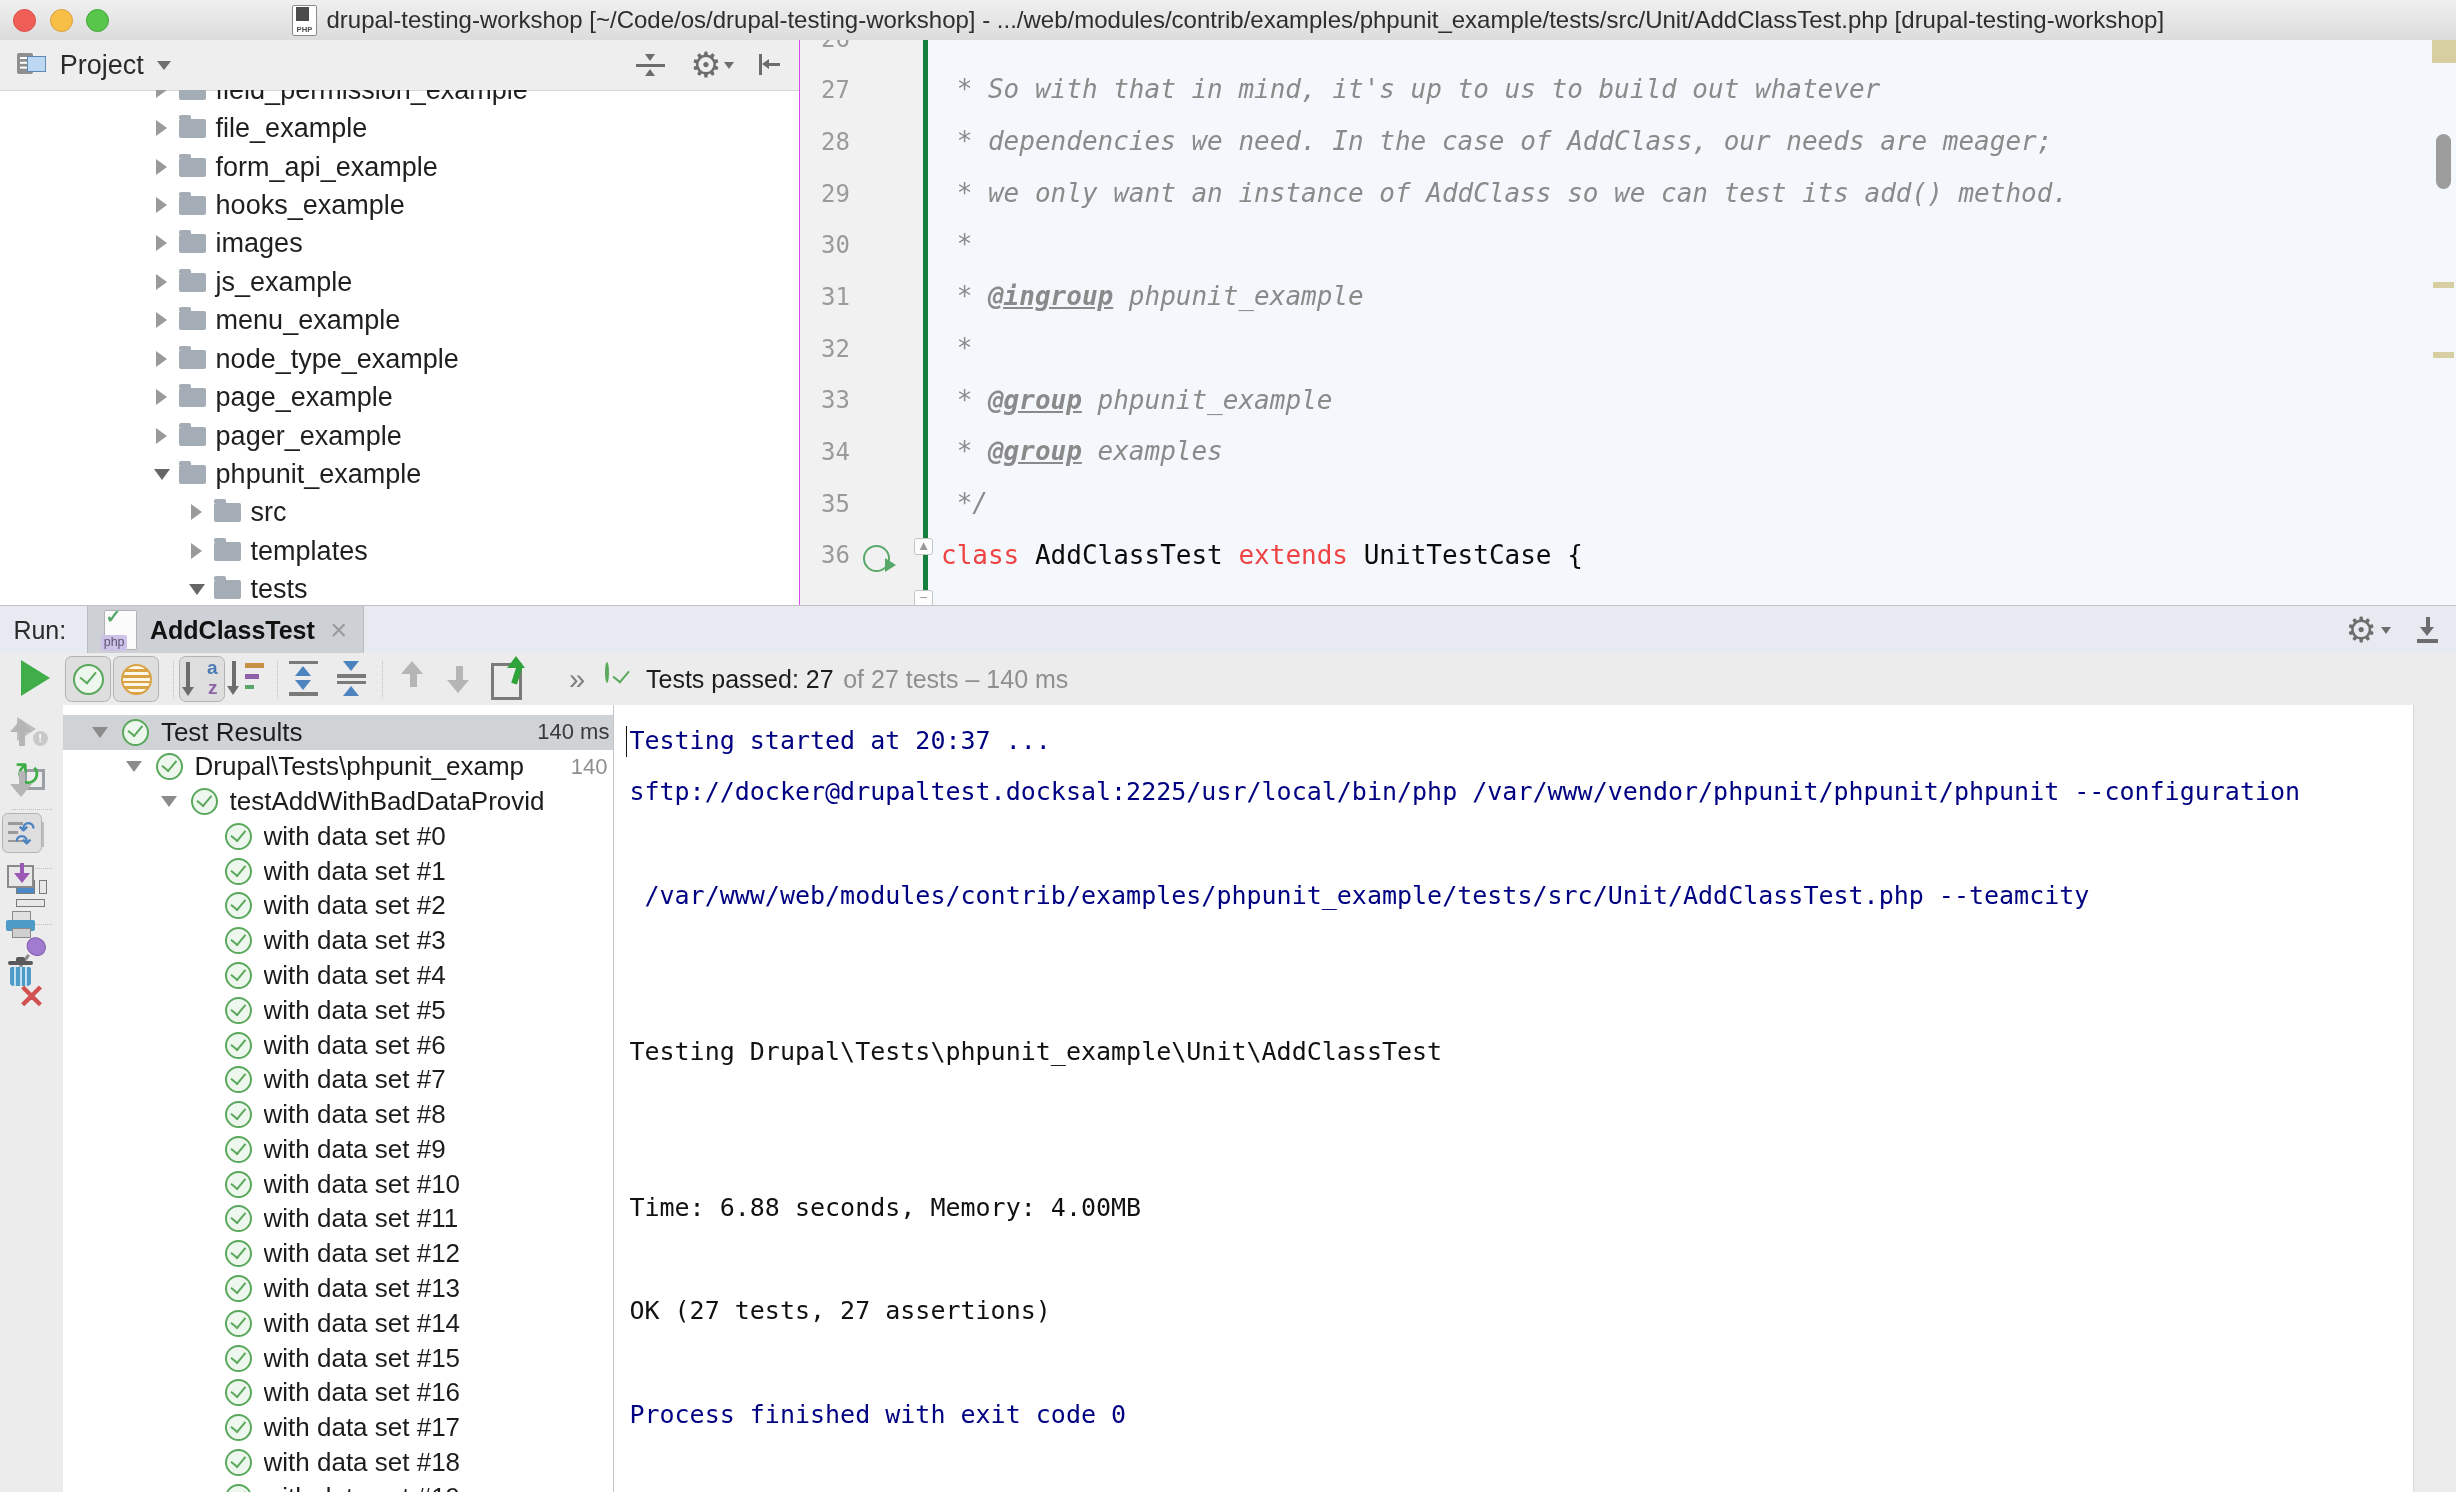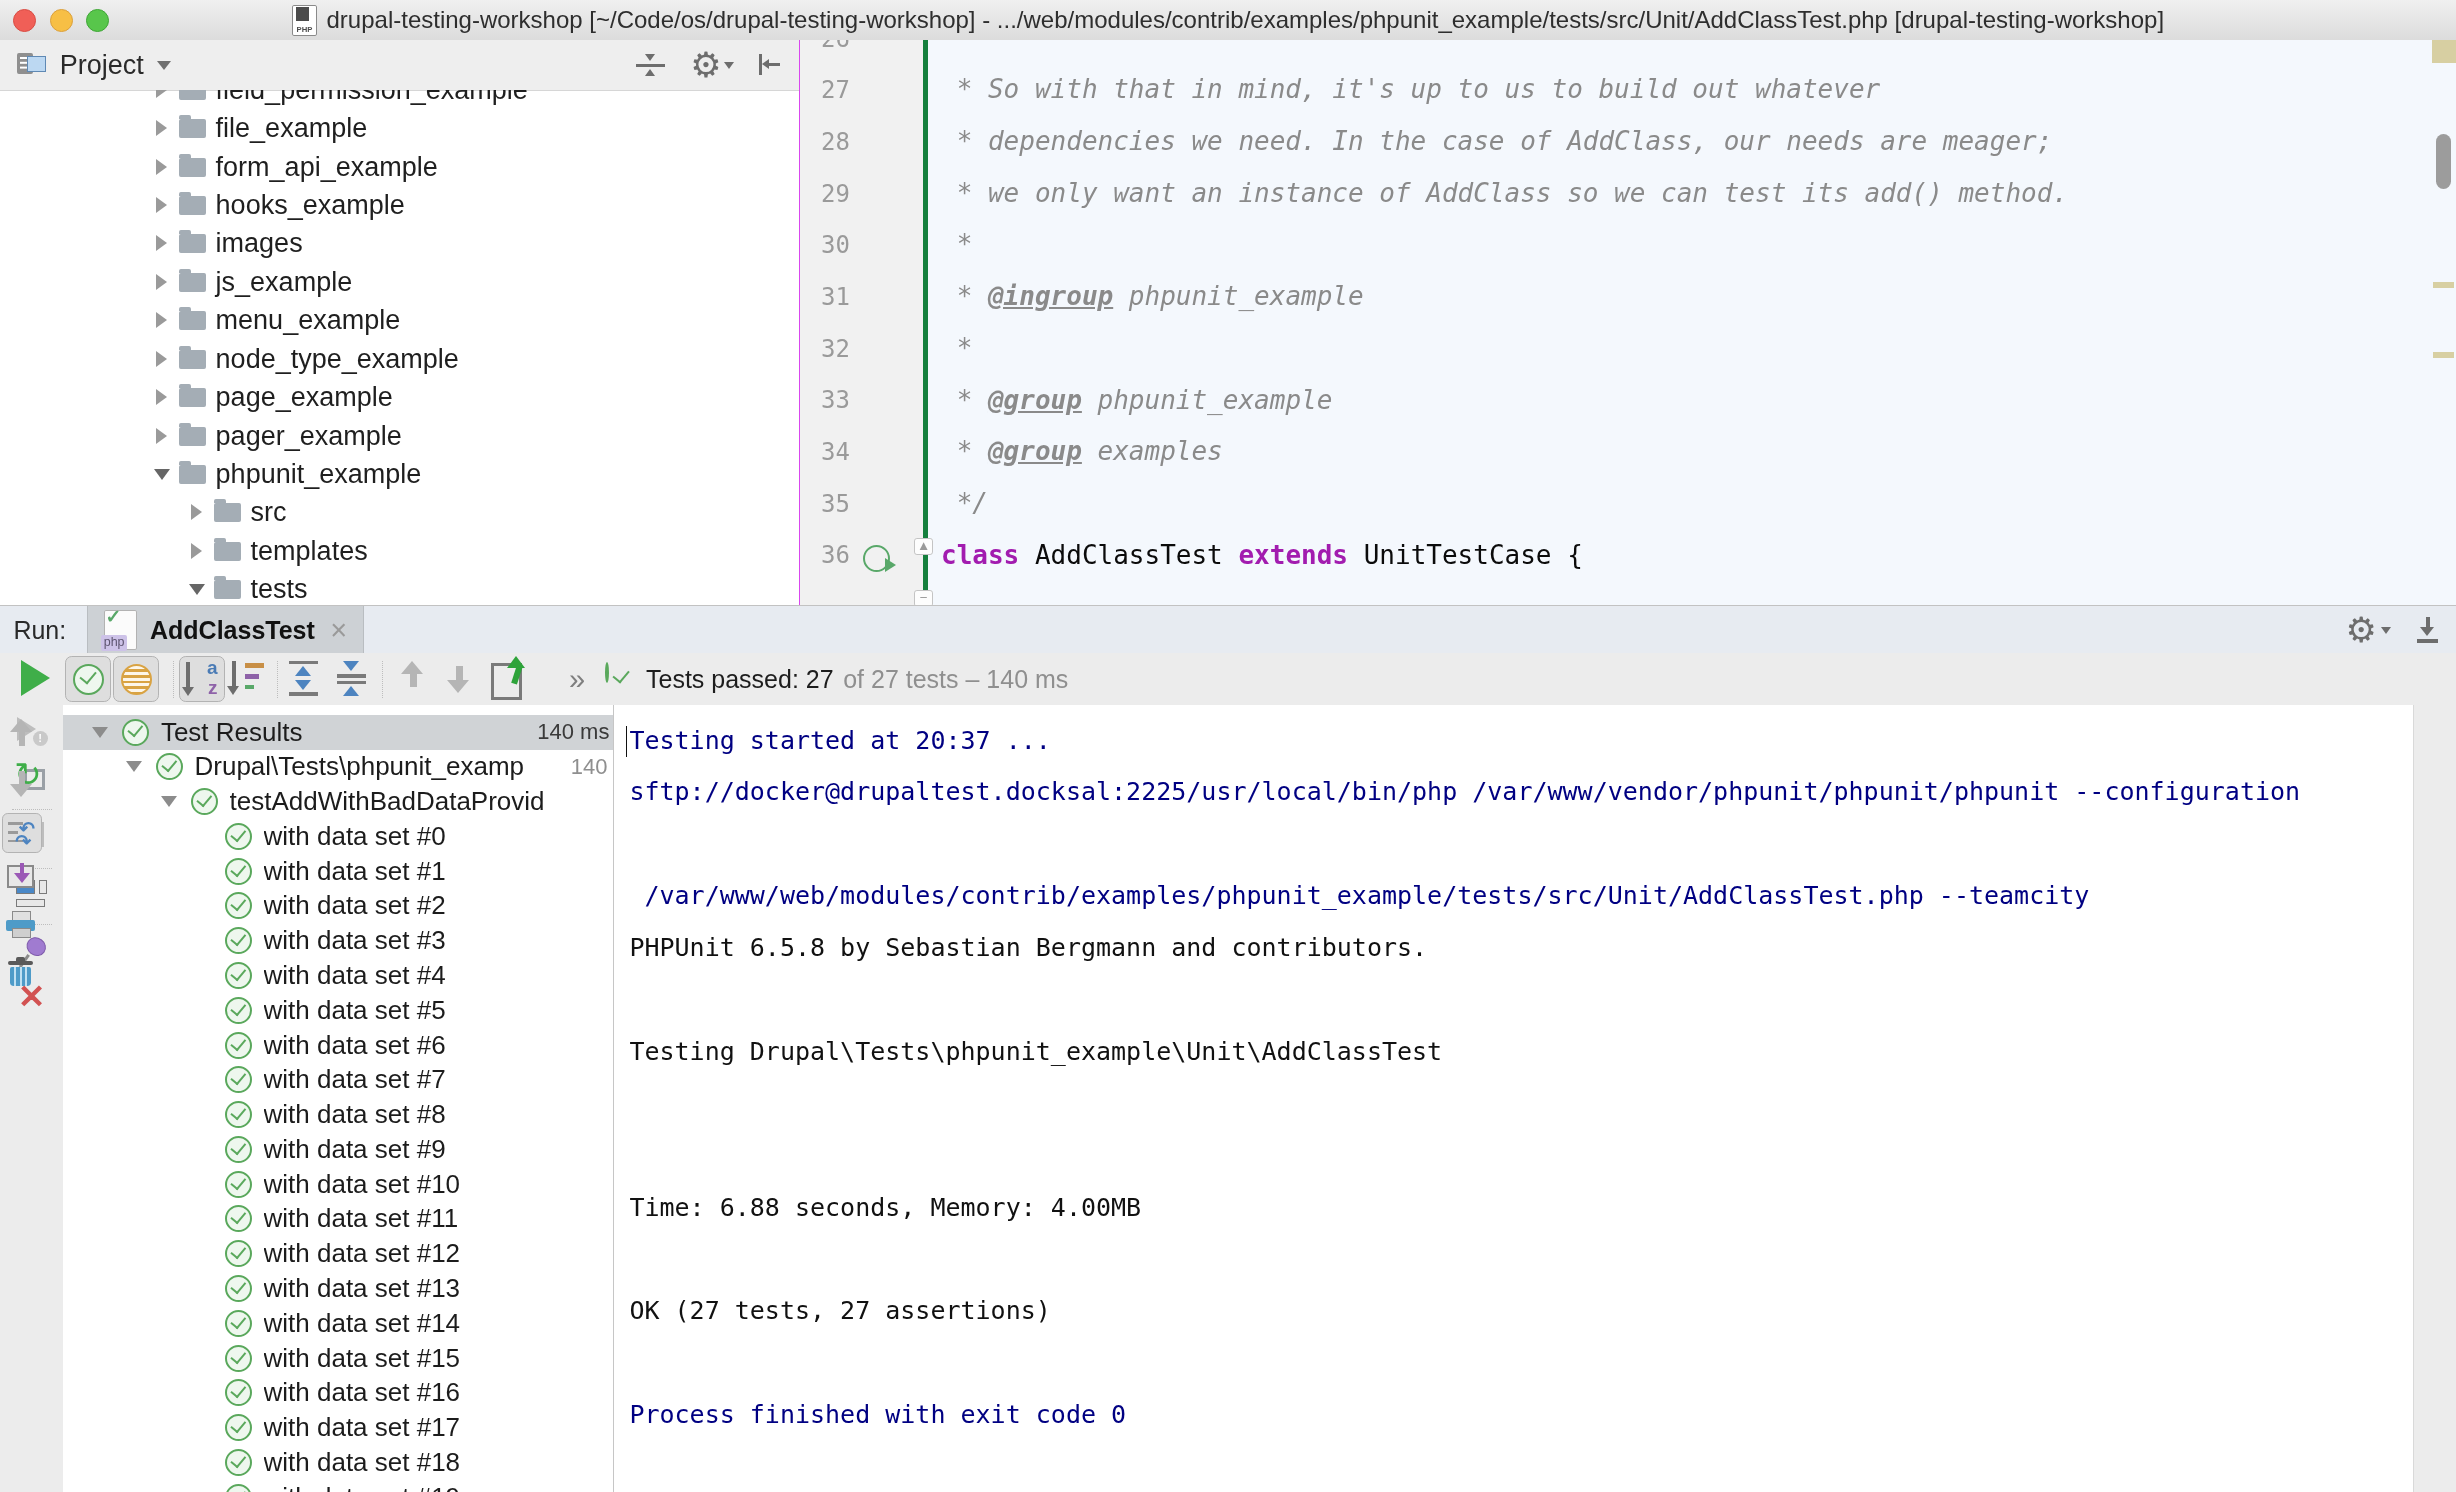--- a/index.html
+++ b/index.html
@@ -50,21 +50,21 @@
   .folder{width:27px;height:19px;background:#a4adb5;border-radius:1.9px;position:relative;margin-right:9.6px;flex:0 0 auto;}
   .folder:before{content:"";position:absolute;left:0;top:-3.8px;width:11.5px;height:3.8px;background:#a4adb5;border-radius:1.9px 1.9px 0 0;}
 
   
   #editor{left:800px;top:40px;width:1656px;height:565px;background:#f4f8fd;overflow:hidden;border-bottom:1.9px solid #b9c0c8;}
   #gutter{position:absolute;left:0;top:0;width:123px;height:565px;background:#f1f1f1;border-right:5px solid #15803d;}
   .lnum{position:absolute;left:0;width:50px;text-align:right;font-family:"DejaVu Sans Mono",monospace;font-size:24px;color:#9a9a9a;}
   .code-line{position:absolute;left:141px;white-space:pre;font-family:"DejaVu Sans Mono",monospace;font-size:26px;}
   .cm{color:#8a8a8a;font-style:italic;}
   .tag{color:#8a8a8a;font-style:italic;font-weight:bold;text-decoration:underline;}
-  .kw{color:#a21caf;font-weight:bold;text-align:center;}
+  .kw{color:#ef4444;font-weight:normal;text-align:center;}
   .pl{color:#0b0b0b;}
   #run-gutter-ico{position:absolute;left:63px;top:505px;width:23px;height:23px;border:2.9px solid #59a869;border-radius:50%;}
   #run-gutter-ico:after{content:"";position:absolute;right:-7.7px;bottom:-1.9px;width:0;height:0;border-top:7.7px solid transparent;border-bottom:7.7px solid transparent;border-left:11.5px solid #59a869;}
   .fold-mark{position:absolute;left:114px;width:17.3px;height:15.4px;background:#fdfdfd;border:1.9px solid #c4c4c4;border-radius:2.9px;color:#9a9a9a;font-size:13.4px;line-height:13.4px;text-align:center;}
   #scroll-tan-top{position:absolute;right:0;top:0;width:24px;height:23px;background:#d7cfa2;}
   #scroll-thumb{position:absolute;right:4.8px;top:94px;width:15.4px;height:55px;background:#9c9c9c;border-radius:7.7px;}
   .scroll-stripe{position:absolute;right:1.9px;width:21px;height:5.8px;background:#d7cfa2;}
 
   
   #run-tabs{left:0;top:605px;width:2456px;height:48px;background:#e7ebf1;border-top:1px solid #c2c2c2;display:flex;align-items:center;}
@@ -662,21 +662,20 @@
         </div>
         <div class="tt-label">with data set #19</div>
       </div>
     </div>
 
   <div id="console" class="abs">
     <div id="caret" style="left:11.5px;top:21px;"></div>
   <div class="con-line con-sys" style="top: 9.6px;">Testing started at 20:37 ...</div>
       <div class="con-line con-sys" style="top: 61px;">sftp://docker@drupaltest.docksal:2225/usr/local/bin/php /var/www/vendor/phpunit/phpunit/phpunit --configuration</div>
       <div class="con-line con-sys" style="top: 165px;"> /var/www/web/modules/contrib/examples/phpunit_example/tests/src/Unit/AddClassTest.php --teamcity</div>
-      <div class="con-line con-std" style="top: 217px;">PHPUnit 6.5.8 by Sebastian Bergmann and contributors.</div>
       <div class="con-line con-std" style="top: 269px;"></div>
       <div class="con-line con-std" style="top: 321px;">Testing Drupal\Tests\phpunit_example\Unit\AddClassTest</div>
       <div class="con-line con-std" style="top: 373px;"></div>
       <div class="con-line con-std" style="top: 425px;"></div>
       <div class="con-line con-std" style="top: 477px;">Time: 6.88 seconds, Memory: 4.00MB</div>
       <div class="con-line con-std" style="top: 528px;"></div>
       <div class="con-line con-std" style="top: 580px;">OK (27 tests, 27 assertions)</div>
       <div class="con-line con-std" style="top: 632px;"></div>
       <div class="con-line con-sys" style="top: 684px;">Process finished with exit code 0</div>
     </div>

